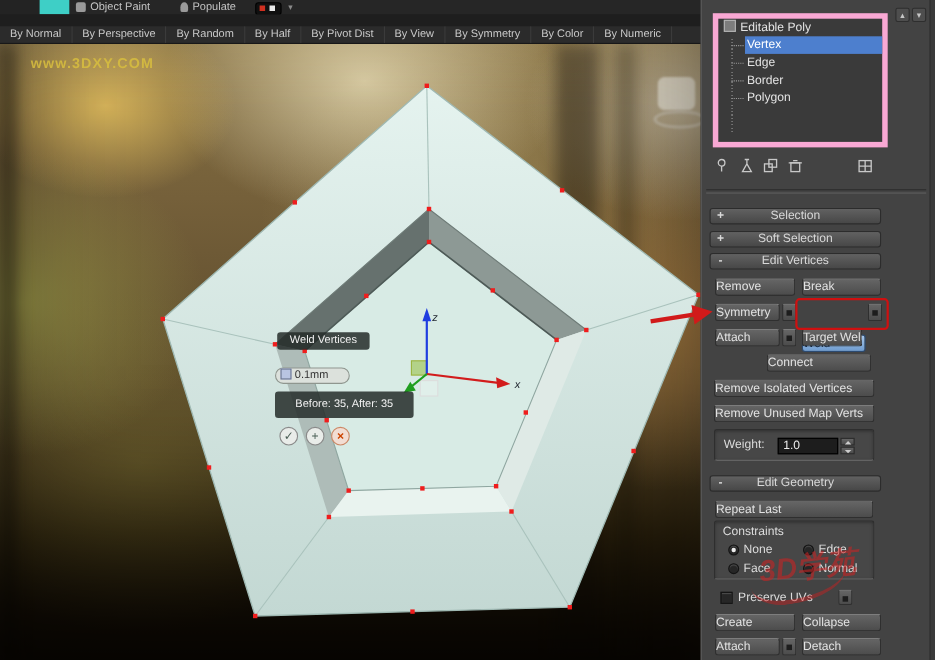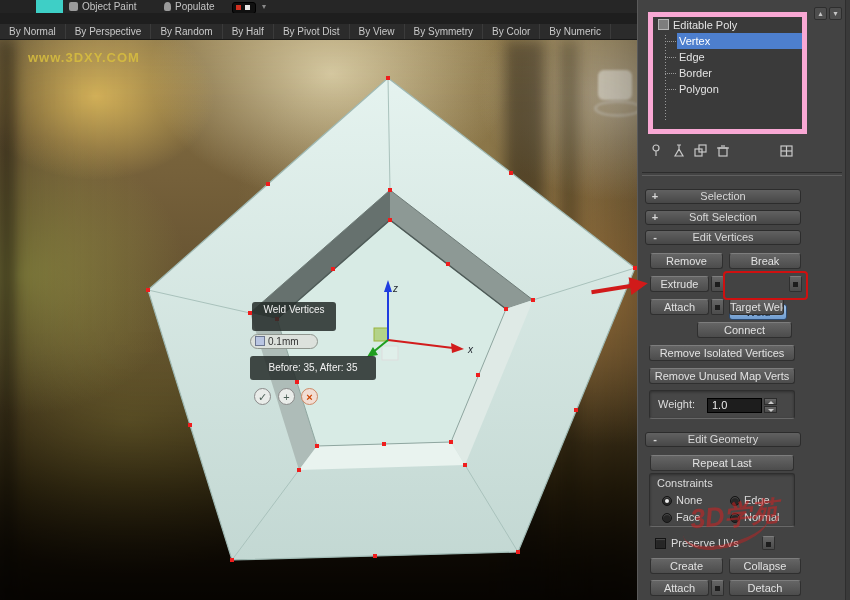--- a/index.html
+++ b/index.html
@@ -34,21 +34,21 @@
       linear-gradient(180deg,#857042 0%,#75603a 25%,#5d4b2c 55%,#33270f 80%,#191006 100%);
   }
   .stripe{position:absolute;top:0;height:100%;filter:blur(7px);}
   .vignette{position:absolute;inset:0;box-shadow:inset 0 -140px 140px -40px rgba(0,0,0,.78), inset 0 40px 70px -30px rgba(255,240,200,.12);}
   .blob-object{position:absolute;left:598px;top:30px;width:34px;height:30px;background:rgba(226,221,206,.78);border-radius:6px;filter:blur(1px);}
   .blob-ellipse{position:absolute;left:594px;top:60px;width:42px;height:11px;border:3px solid rgba(205,200,188,.55);border-radius:50%;filter:blur(1px);}
   .vp-watermark{position:absolute;left:28px;top:10px;font-size:13px;font-weight:bold;letter-spacing:1px;color:rgba(216,190,62,.85);z-index:4;}
   .meshsvg{position:absolute;left:0;top:0;z-index:2;}
   
   .caddy{position:absolute;left:0;top:0;z-index:6;}
-  .caddy-title{position:absolute;left:252px;top:262px;width:84px;height:29px;background:rgba(36,43,41,.85);border-radius:3px;color:#f2f2f2;font-size:10px;line-height:16px;text-align:center;}
+  .caddy-title{position:absolute;left:252px;top:262px;width:84px;height:16px;background:rgba(36,43,41,.85);border-radius:3px;color:#f2f2f2;font-size:10px;line-height:16px;text-align:center;}
   .caddy-pill{position:absolute;left:250px;top:294px;width:68px;height:15px;background:#dce1dc;border:1px solid #8f968f;border-radius:8px;font-size:10px;color:#333;line-height:13px;box-sizing:border-box;padding-left:4px;}
   .caddy-pill .spin-ico{display:inline-block;width:8px;height:8px;background:#b9c5e2;border:1px solid #6c7791;vertical-align:-1px;margin-right:3px;}
   .caddy-stats{position:absolute;left:250px;top:316px;width:126px;height:24px;background:rgba(36,43,41,.85);border-radius:3px;color:#f2f2f2;font-size:10px;line-height:24px;text-align:center;}
   .caddy-btn{position:absolute;top:348px;width:17px;height:17px;border-radius:50%;background:#e9ece9;border:1px solid #8a8a8a;font-size:11px;line-height:16px;text-align:center;color:#4c6057;box-sizing:border-box;}
   .caddy-btn.cancel{background:#f2ddd3;border-color:#cc8866;color:#cc4400;font-weight:bold;}
   
   .panel{position:absolute;left:637px;top:0;width:213px;height:600px;background:#434343;border-left:1px solid #5a5a5a;box-sizing:border-box;z-index:12;}
   .stack{position:absolute;left:10px;top:12px;width:159px;height:122px;background:#3a3a3a;border:5px solid #f9a8d4;box-sizing:border-box;}
   .stack-row{height:16px;font-size:11px;color:#e3e3e3;line-height:16px;position:relative;white-space:nowrap;}
   .stack-row.root{padding-left:5px;}
@@ -57,21 +57,21 @@
   .stack-row.child::before{content:"";position:absolute;left:12px;top:8px;width:11px;border-top:1px dotted #999;}
   .tree-vline{position:absolute;left:12px;top:18px;height:86px;width:1px;background:repeating-linear-gradient(#999 0 1px, transparent 1px 3px);}
   .stack-row.selected{background:linear-gradient(90deg, transparent 0 24px, #4d7fce 24px);color:#fff;}
   .corner-ico{position:absolute;top:7px;width:13px;height:13px;background:#4e4e4e;border:1px solid #2e2e2e;border-radius:2px;color:#c6c6c6;font-size:8px;line-height:12px;text-align:center;box-sizing:border-box;}
   .stkico{position:absolute;top:143px;width:19px;height:16px;}
   .stkico svg{stroke:#c8c8c8;fill:none;stroke-width:1.2;}
   .groove{position:absolute;left:4px;right:8px;top:172px;height:2px;border-top:1px solid #2c2c2c;border-bottom:1px solid #5f5f5f;}
   .rollbar{position:absolute;left:7px;width:156px;height:15px;background:linear-gradient(#616161,#474747);border:1px solid #2c2c2c;border-radius:3px;box-sizing:border-box;color:#d8d8d8;font-size:11px;line-height:12px;}
   .rollbar .toggle{position:absolute;left:4px;top:0;width:10px;text-align:center;font-weight:bold;}
   .rollbar .rolltitle{display:block;text-align:center;}
-  .pbtn{position:absolute;height:16px;background:linear-gradient(#656565,#4c4c4c);border:1px solid #2f2f2f;border-top-color:#7d7d7d;border-radius:3px;color:#e2e2e2;font-size:11px;line-height:14px;text-align:center;box-sizing:border-box;white-space:nowrap;overflow:hidden;cursor:default;}
+  .pbtn{position:absolute;height:16px;background:linear-gradient(#656565,#4c4c4c);border:1px solid #2f2f2f;border-top-color:#7d7d7d;border-radius:3px;color:#e2e2e2;font-size:11px;line-height:14px;box-sizing:border-box;white-space:nowrap;overflow:hidden;cursor:default;}
   .pbtn.active{background:linear-gradient(#a6c6ea,#6f9ccf);color:#0e2440;border-color:#2c4a70;margin-top:28px;}
   .setbox{position:absolute;width:13px;height:16px;background:linear-gradient(#656565,#4c4c4c);border:1px solid #2f2f2f;border-top-color:#7d7d7d;border-radius:2px;box-sizing:border-box;}
   .setbox::after{content:"";position:absolute;left:3px;top:5px;width:5px;height:5px;background:#1d1d1d;}
   .inset{position:absolute;left:11px;width:146px;background:#474747;border:1px solid #2e2e2e;border-bottom-color:#686868;border-radius:3px;box-shadow:inset 0 1px 3px rgba(0,0,0,.35);box-sizing:border-box;}
   .plabel{position:absolute;font-size:11px;color:#dcdcdc;white-space:nowrap;}
   .numfield{position:absolute;background:#1d1d1d;border:1px solid #000;color:#ececec;font-size:11px;line-height:13px;padding-left:4px;box-sizing:border-box;}
   .spinner{position:absolute;width:13px;height:15px;}
   .spinner .sbtn{position:absolute;left:0;width:13px;height:7px;background:linear-gradient(#666,#4a4a4a);border:1px solid #2c2c2c;box-sizing:border-box;}
   .spinner .sbtn::after{content:"";position:absolute;left:3px;border-left:3px solid transparent;border-right:3px solid transparent;}
   .spinner .up{top:0;}.spinner .up::after{top:2px;border-bottom:3px solid #ccc;}
@@ -254,21 +254,21 @@
     <span class="rolltitle">Soft Selection</span>
   </div>
   <div class="rollbar" style="top:230px;">
     <span class="toggle">-</span>
     <span class="rolltitle">Edit Vertices</span>
   </div>
 
   <div class="pbtn" style="left:12px;top:253px;width:73px;">Remove</div>
   <div class="pbtn" style="left:91px;top:253px;width:72px;">Break</div>
 
-  <div class="pbtn" style="left:12px;top:276px;width:59px;">Extrude</div>
+  <div class="pbtn" style="left:12px;top:276px;width:59px;">Symmetry</div>
   <div class="setbox" style="left:73px;top:276px;"></div>
   <div class="pbtn active" style="left:91px;top:276px;width:58px;">Weld</div>
   <div class="setbox" style="left:151px;top:276px;"></div>
   <div class="weld-annotation"></div>
 
   <div class="pbtn" style="left:12px;top:299px;width:59px;">Attach</div>
   <div class="setbox" style="left:73px;top:299px;"></div>
   <div class="pbtn" style="left:91px;top:299px;width:55px;">Target Weld</div>
 
   <div class="pbtn" style="left:59px;top:322px;width:95px;">Connect</div>

